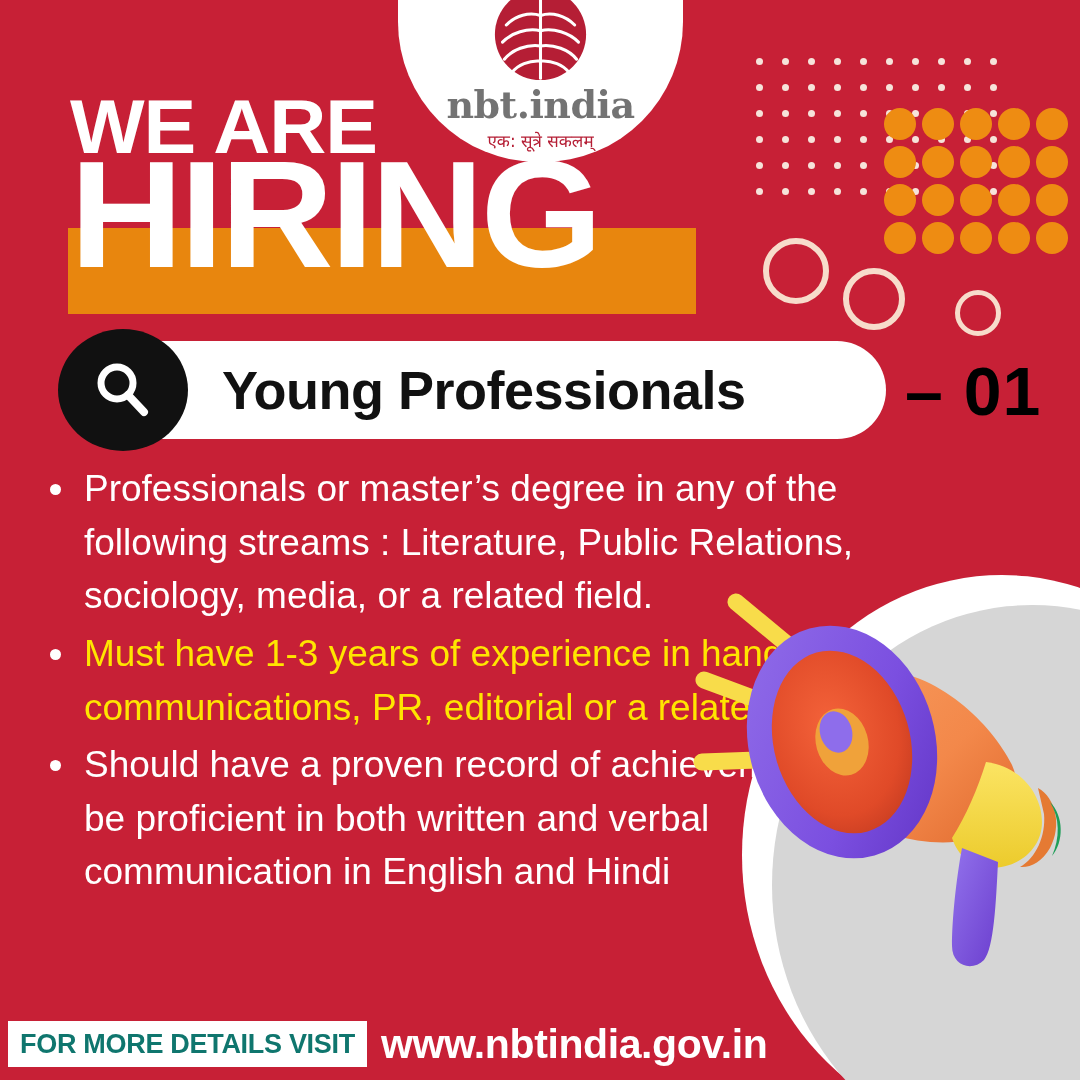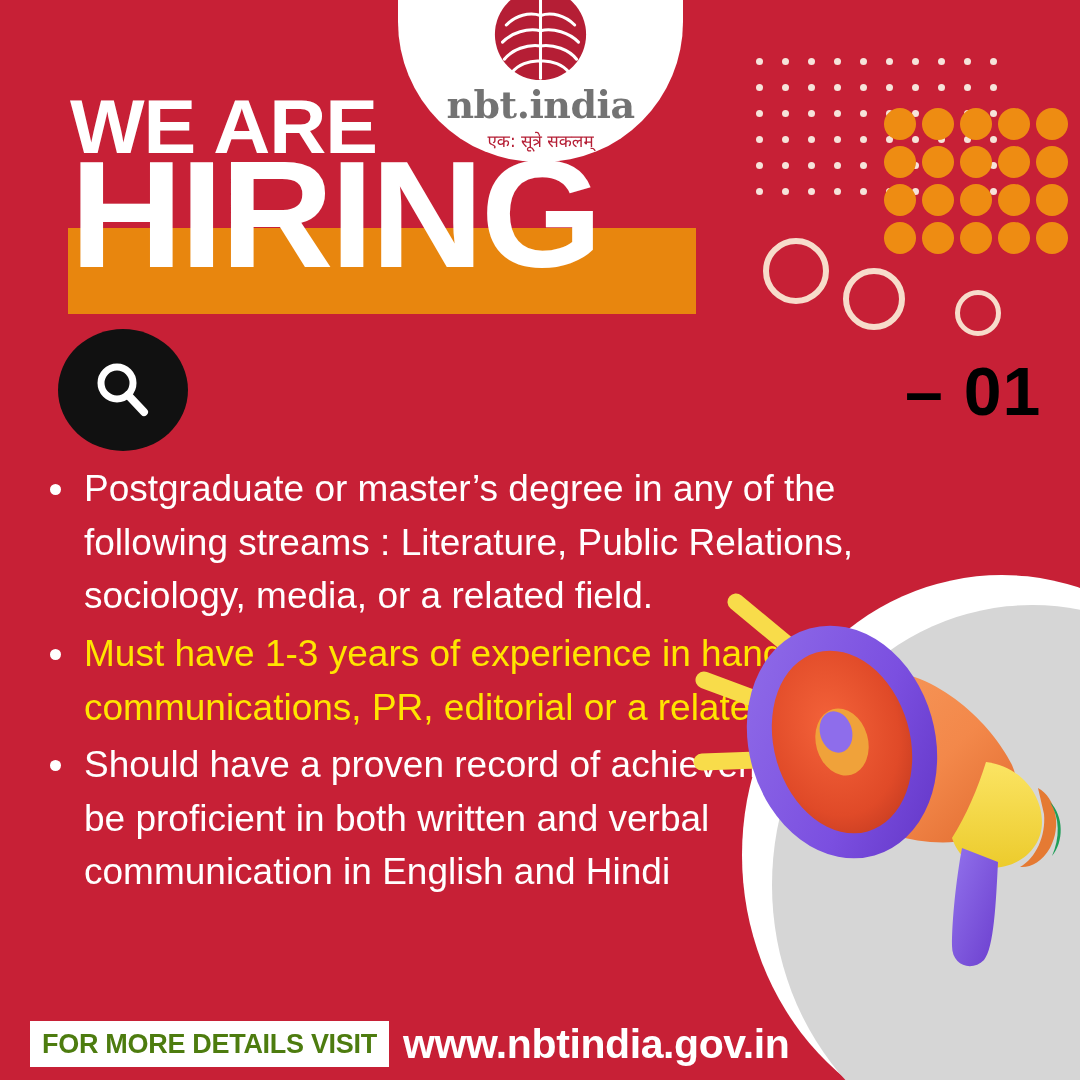--- a/index.html
+++ b/index.html
@@ -246,23 +246,23 @@
     position: absolute;
     left: 0;
     bottom: 0;
     width: 1080px;
     height: 72px;
     z-index: 12;
     display: flex;
     align-items: center;
   }
   .footer-label {
-    margin-left: 30px;
+    margin-left: 8px;
     background: #ffffff;
-    color: #4d7c0f;
+    color: #0f766e;
     font-family: "Liberation Sans", sans-serif;
     font-weight: bold;
     font-size: 27px;
     letter-spacing: -0.3px;
     padding: 8px 12px 7px 12px;
   }
   .footer-url {
     margin-left: 14px;
     color: #ffffff;
     font-family: "Liberation Sans", sans-serif;
@@ -315,30 +315,33 @@
     <div class="logo-word">nbt.india</div>
     <div class="logo-tagline">एक: सूत्रे सकलम्</div>
   </div>
 
   <div class="headline-wrap">
     <div class="we-are">WE ARE</div>
   </div>
   <div class="hiring-band"></div>
   <div class="hiring">HIRING</div>
 
+  <div class="role-pill">
+    <div class="role-title">Young Professionals</div>
+  </div>
   <div class="search-circle">
     <svg width="66" height="66" viewBox="0 0 66 66">
       <circle cx="27" cy="26" r="16" fill="none" stroke="#ffffff" stroke-width="7"></circle>
       <line x1="38" y1="38" x2="54" y2="55" stroke="#ffffff" stroke-width="8" stroke-linecap="round"></line>
     </svg>
   </div>
   <div class="role-count">– 01</div>
 
   <ul class="bullets" id="bullets">
-      <li>Postgraduate or master’s degree in any of the following streams : Literature, Public Relations, sociology, media, or a related field.</li>
+      <li>Professionals or master’s degree in any of the following streams : Literature, Public Relations, sociology, media, or a related field.</li>
       <li class="accent">Must have 1-3 years of experience in handling communications, PR, editorial or a related field.</li>
       <li>Should have a proven record of achievements and be proficient in both written and verbal communication in English and Hindi</li>
     </ul>
 
   <div class="megaphone">
     <svg width="390" height="400" viewBox="0 0 390 400">
       <defs>
         <linearGradient id="coneOut" x1="0" y1="0" x2="1" y2="1">
           <stop offset="0%" stop-color="#F79A5C"></stop>
           <stop offset="55%" stop-color="#F3884A"></stop>

